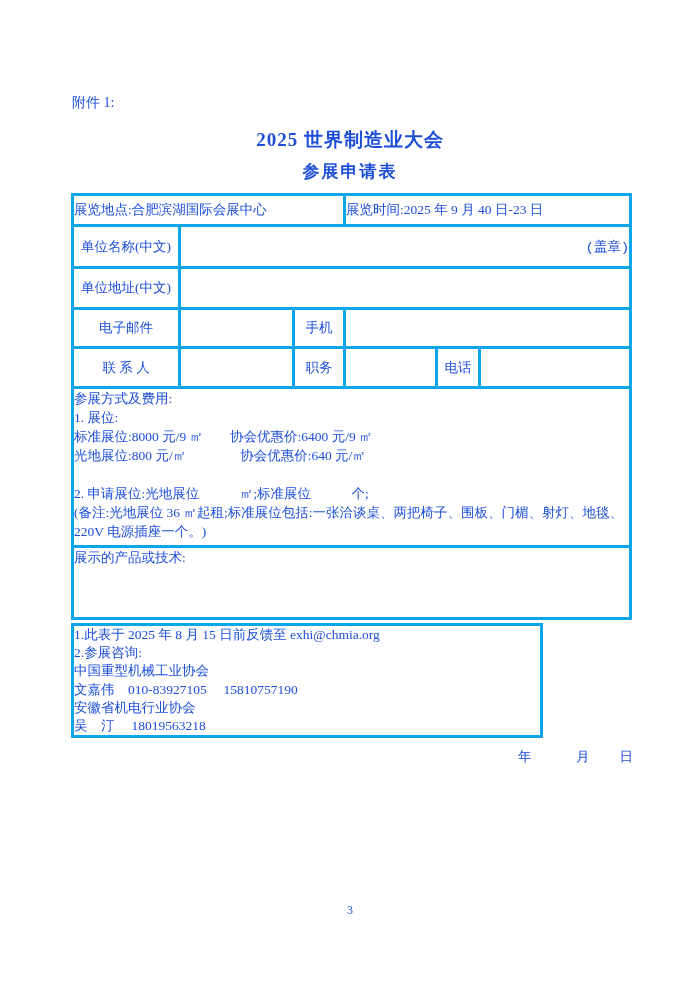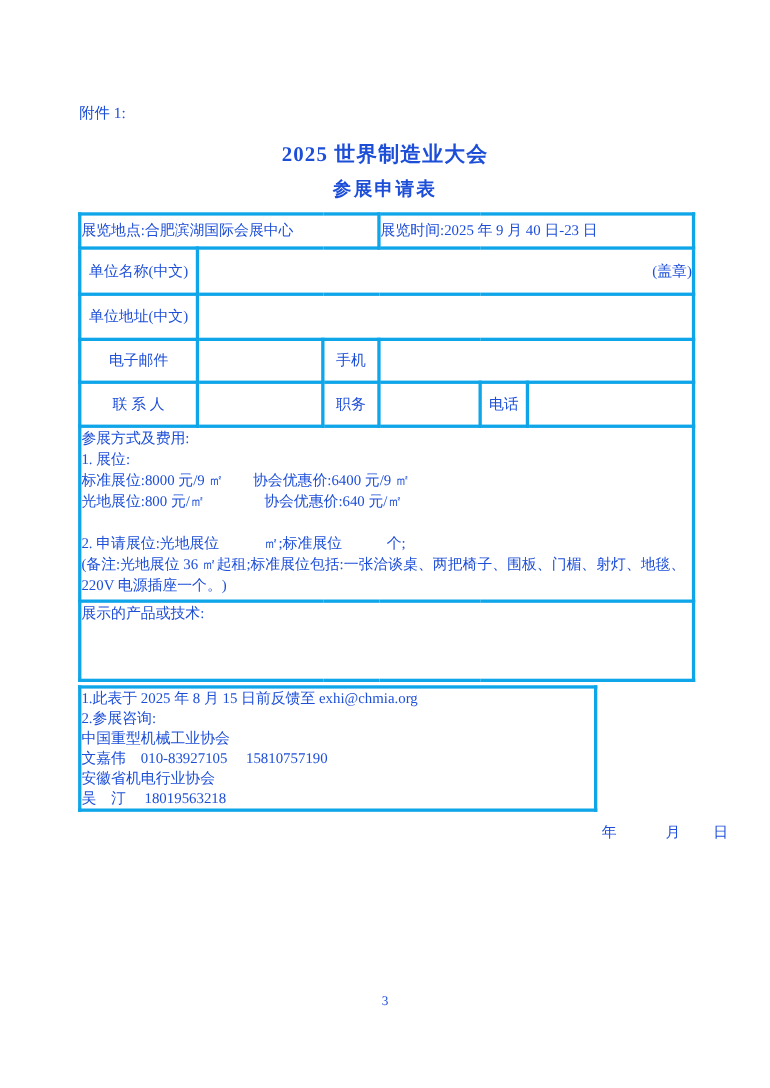--- a/index.html
+++ b/index.html
@@ -33,28 +33,28 @@
   }
   table.grid td {
     border:3px solid #0ea5e9;
     font-size:13.5px;
     padding:0;
     overflow:hidden;
   }
   td.lbl { text-align:center; vertical-align:middle; }
   td.txt { text-align:left; vertical-align:middle; padding:0 5px; }
   td.fill { background:#ffffff; }
-  td.stamp-cell { text-align:right; vertical-align:middle; padding-right:40px; }
+  td.stamp-cell { text-align:right; vertical-align:middle; padding-right:40px;font-family:Liberation Mono, monospace; }
   td.block { vertical-align:top; padding:3px 7px; }
   .line { min-height:19px; line-height:19px; white-space:pre-wrap; }
   .nline { min-height:18px; line-height:18.2px; white-space:pre-wrap; }
   .gap { height:3px; }
   .date-line {
     position:absolute; left:0; top:748px; width:700px;
-    text-align:right; padding-right:37px; box-sizing:border-box;
+    text-align:right; padding-right:66px; box-sizing:border-box;
     font-size:13.5px; letter-spacing:1px;
   }
   .page-num {
     position:absolute; left:0; top:903px; width:100%;
     text-align:center; font-size:12px;
   }
 </style>
 </head>
 <body>
 

